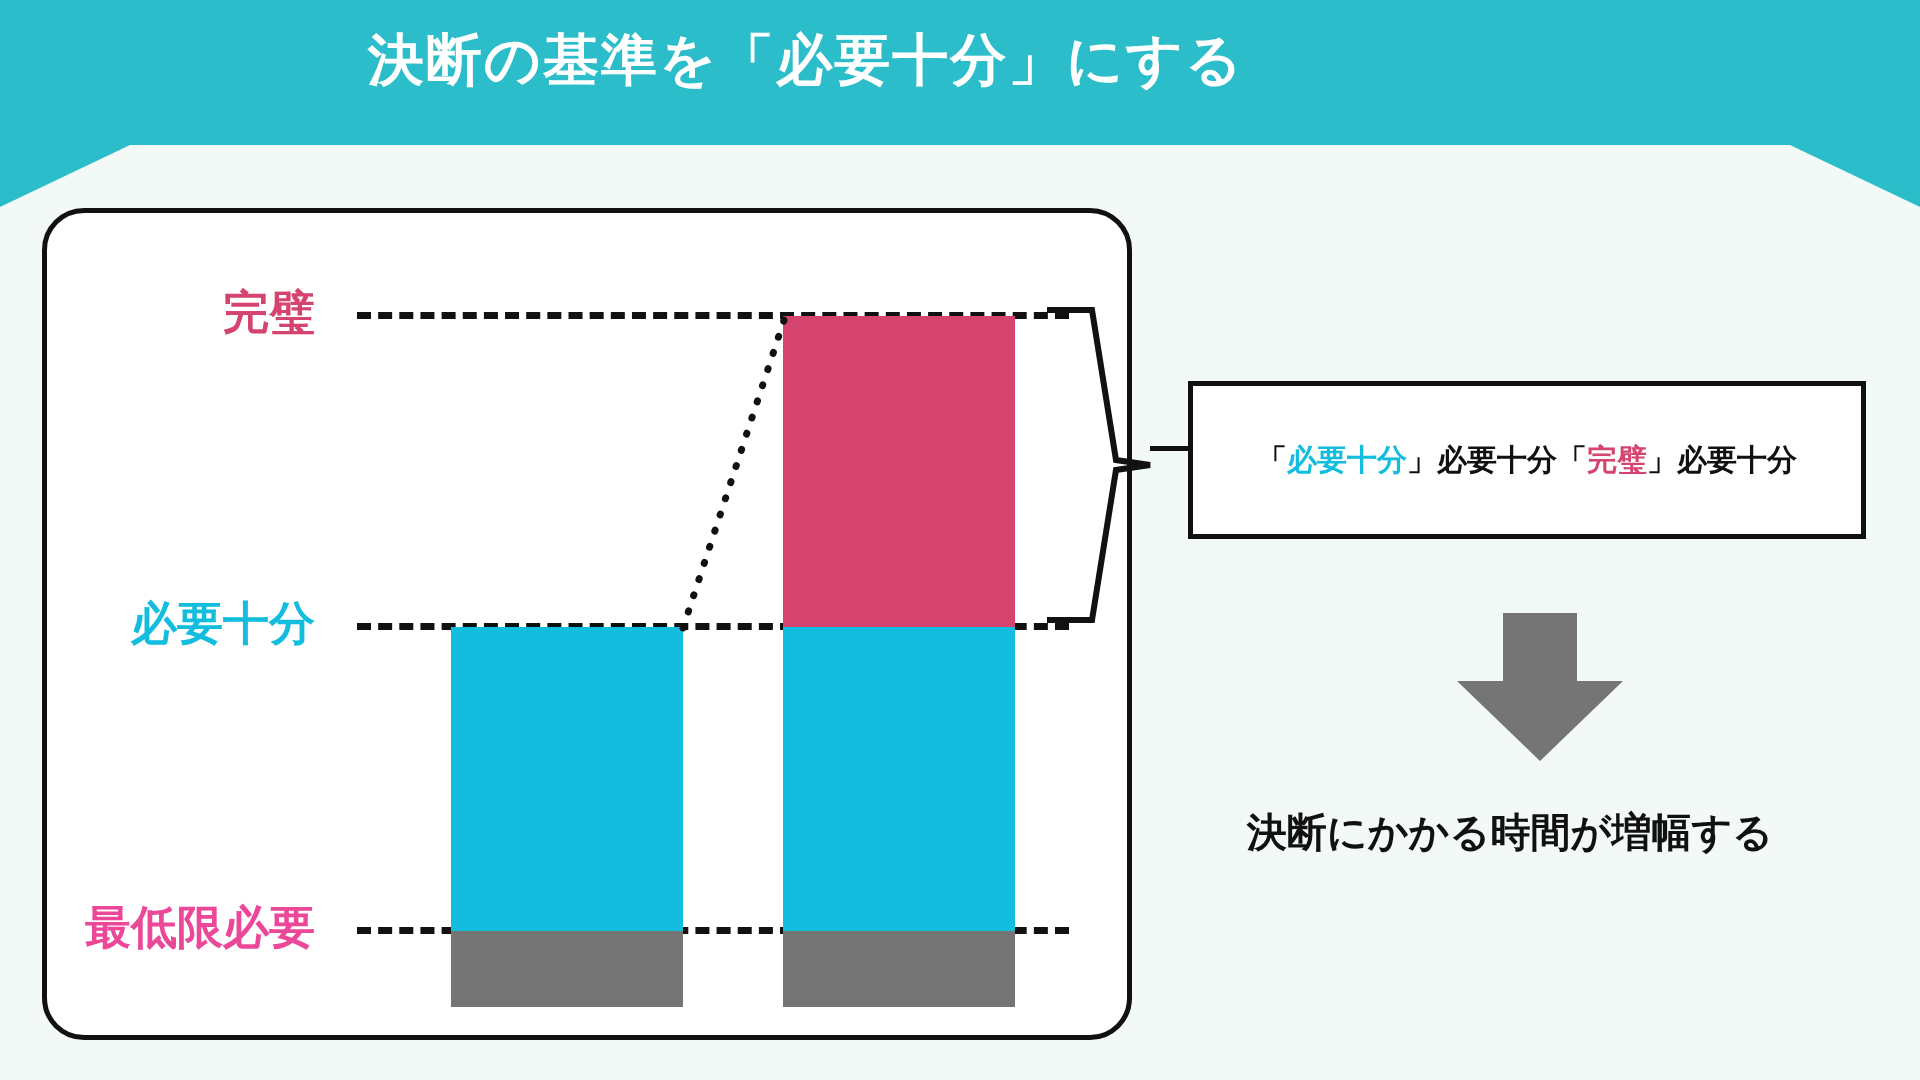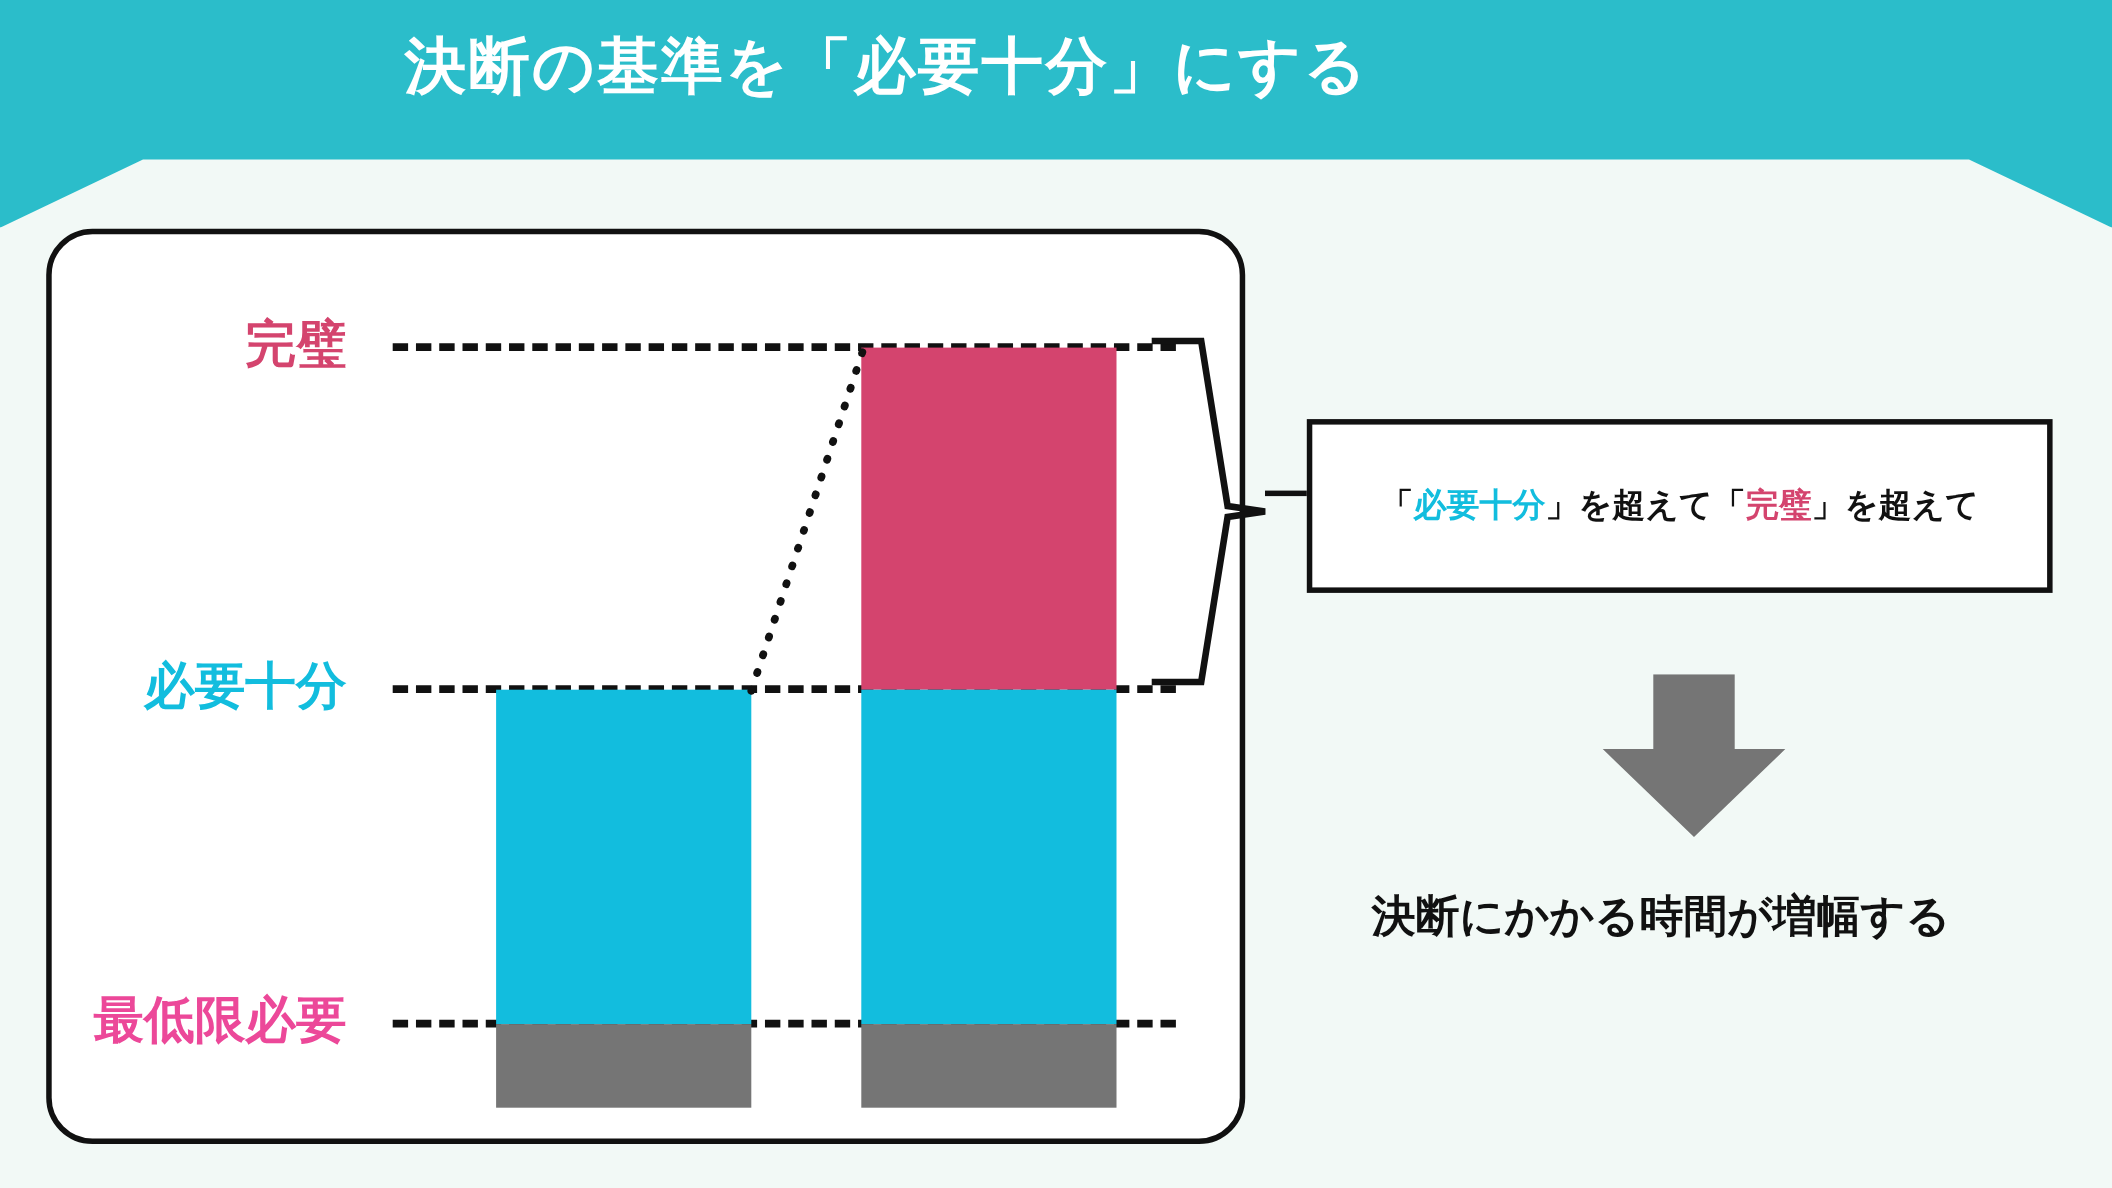--- a/index.html
+++ b/index.html
@@ -126,21 +126,21 @@
 
   </div>
 
   <svg class="brace" style="left:1040px; top:300px; width:150px; height:330px;" viewBox="0 0 150 330">
     <path d="M 10 10 L 52 10 L 76 160 L 110 165 L 76 170 L 52 320 L 10 320" fill="none" stroke="#111111" stroke-width="6" stroke-linejoin="miter" stroke-linecap="square"></path>
   </svg>
   <div class="leader-line"></div>
 
   <div class="callout">
     <div class="callout-line">
-      <span>「</span><span class="tok-cyan">必要十分</span><span>」を超えて「</span><span class="tok-pink">完璧</span><span>」を超えて</span>
+      <span>「</span><span class="tok-cyan">必要十分</span><span>」必要十分「</span><span class="tok-pink">完璧</span><span>」必要十分</span>
     </div>
   </div>
 
   <svg class="down-arrow" viewBox="0 0 170 150">
     <polygon points="48,0 122,0 122,68 168,68 85,148 2,68 48,68" fill="#757575"></polygon>
   </svg>
 
   <div class="conclusion">決断にかかる時間が増幅する</div>
 
 </div>

